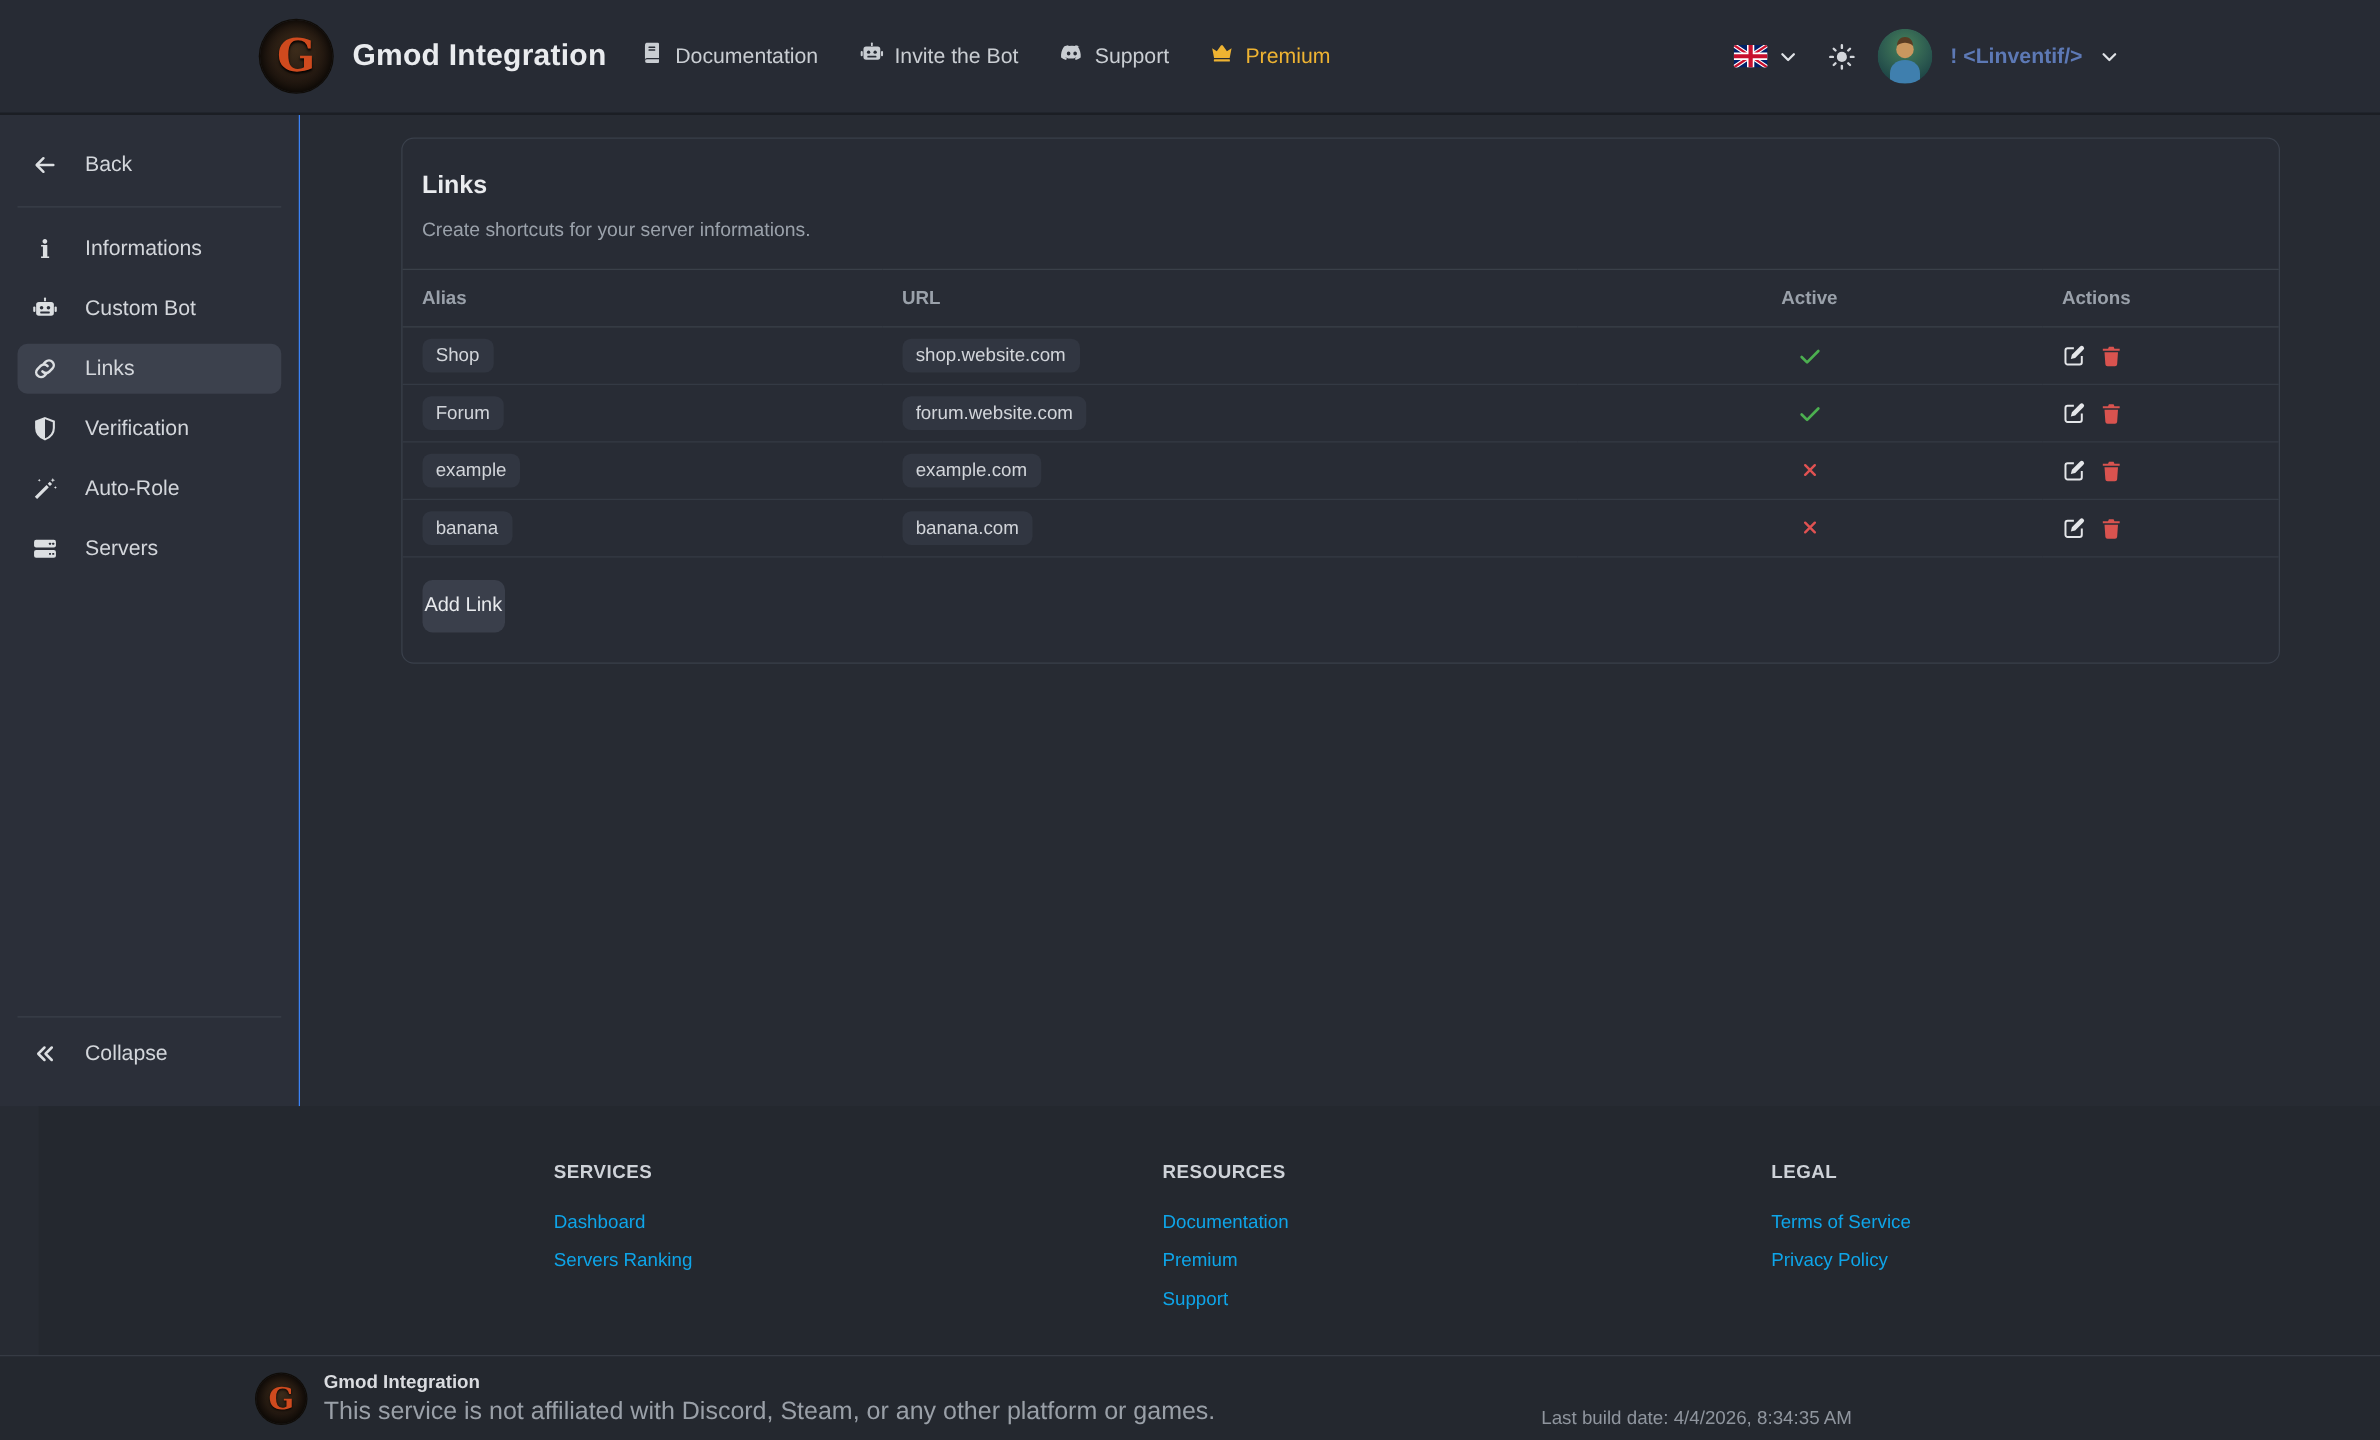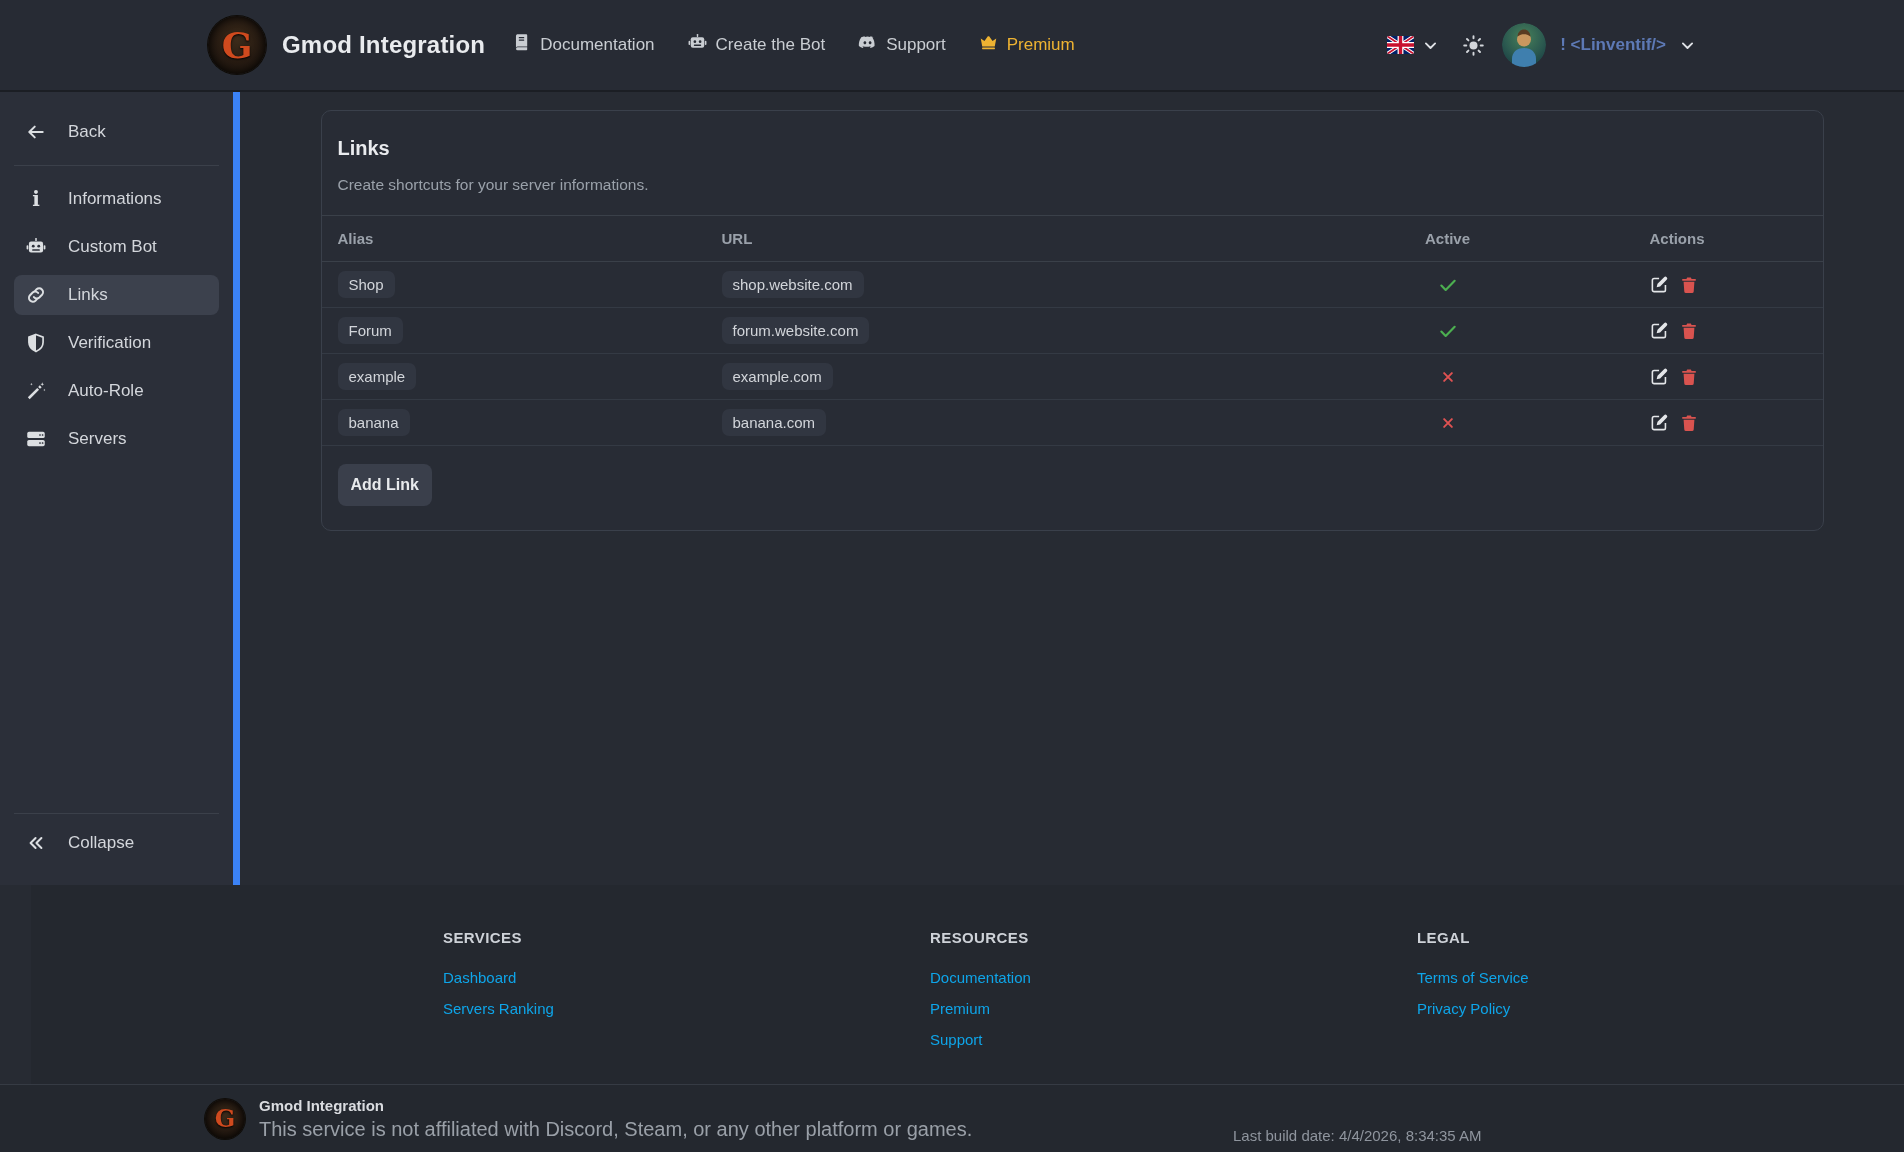--- a/index.html
+++ b/index.html
@@ -33,21 +33,21 @@
   .chev { width:17px; height:17px; color:#dfe2e6; }
   .theme-btn { margin-left:23px; color:#d3d6db; cursor:pointer; display:flex; }
   .theme-btn svg { width:23px; height:23px; }
   .avatar { width:44px; height:44px; border-radius:50%; overflow:hidden; margin-left:17px; flex:none; cursor:pointer; }
   .user-name { margin-left:14px; font-size:17px; font-weight:bold; color:#5d79b5; cursor:pointer; }
   .user-chev { margin-left:13px; cursor:pointer; display:flex; }
 
   
   .middle { flex:1; display:flex; min-height:0; }
   .sidebar {
-    width:240px; flex:none; background:#2b2f39; border-right:7px solid #3b82f6;
+    width:240px; flex:none; background:#2b2f39; border-right:1px solid #3b82f6;
     display:flex; flex-direction:column; padding-top:16px;
   }
   .side-item {
     display:flex; align-items:center; height:40px; margin:4px 14px; padding:0 10px;
     border-radius:8px; font-size:17px; color:#d3d6db; cursor:pointer;
     --cut:#2b2f39;
   }
   .side-item .ic { width:24px; display:flex; justify-content:center; align-items:center; margin-right:20px; color:#dcdfe2; }
   .side-item .ic svg { width:20px; height:20px; }
   .side-item.active { background:#3c414d; }
@@ -76,22 +76,22 @@
   .badge {
     display:inline-block; background:#313641; border-radius:7px;
     padding:5px 11px; font-size:15px; color:#d2d5da;text-align:right;
   }
   .ok-ic svg { width:20px; height:20px; vertical-align:middle; }
   .actions { display:flex; align-items:center; gap:11px; }
   .icon-btn { background:none; border:none; padding:0; cursor:pointer; display:flex; }
   .icon-btn.edit { color:#e4e6e9; } .icon-btn.edit svg { width:19px; height:19px; }
   .icon-btn.del { color:#d9534f; } .icon-btn.del svg { width:18px; height:18px; }
   .add-btn {
-    margin:18px 16px 0; padding:12px 13px; background:#3a3f4b; border:none;
-    border-radius:8px; font-family:inherit; font-size:16px; font-weight:bold; color:#e8eaed; cursor:pointer;
+    margin:18px 16px 0; padding:12px 2px; background:#3a3f4b; border:none;
+    border-radius:8px; font-family:inherit; font-size:16px; font-weight:normal; color:#e8eaed; cursor:pointer;
   }
 
   
   .footer {
     height:199px; flex:none; background:#24282f;
     display:flex; padding:44px 0 0 412px;margin-left:31px;
   }
   .f-col { width:489px; }
   .f-title { font-size:15px; font-weight:bold; color:#ced2d8; letter-spacing:0.4px; margin:0 0 23px; }
   .f-link { font-size:15px; color:#0ea5e9; margin-bottom:14px; cursor:pointer; }
@@ -205,21 +205,21 @@
         <div class="nav-link">
           <span><svg viewBox="0 0 24 24" fill="currentColor" style="--cut:#272b34">
                 <use href="#i-book"></use>
               </svg></span>
           <span>Documentation</span>
         </div>
         <div class="nav-link">
           <span><svg viewBox="0 0 24 24" fill="currentColor" style="--cut:#272b34">
                 <use href="#i-robot"></use>
               </svg></span>
-          <span>Create the Bot</span>
+          <span>Invite the Bot</span>
         </div>
         <div class="nav-link">
           <span><svg viewBox="0 0 24 24" fill="currentColor">
                 <use href="#i-discord"></use>
               </svg></span>
           <span>Support</span>
         </div>
         <div class="nav-link premium">
           <span><svg viewBox="0 0 24 24" fill="currentColor">
                 <use href="#i-crown"></use>

